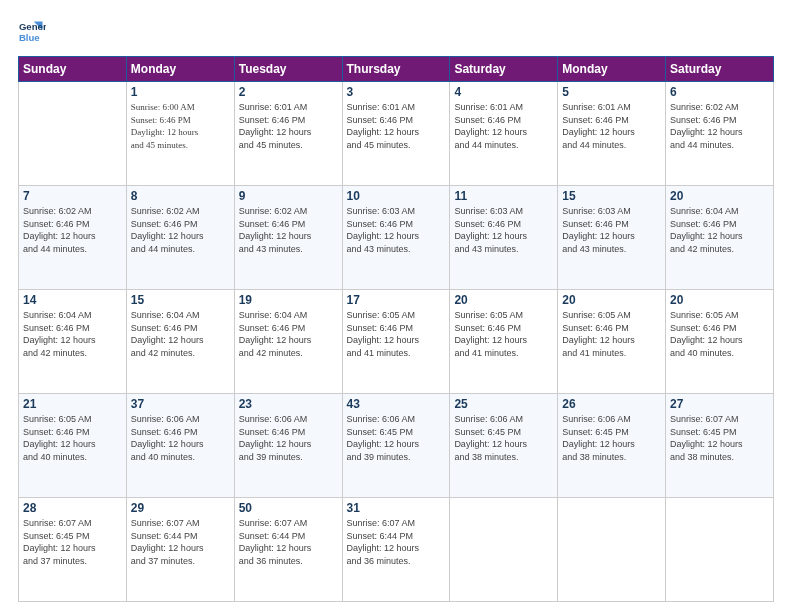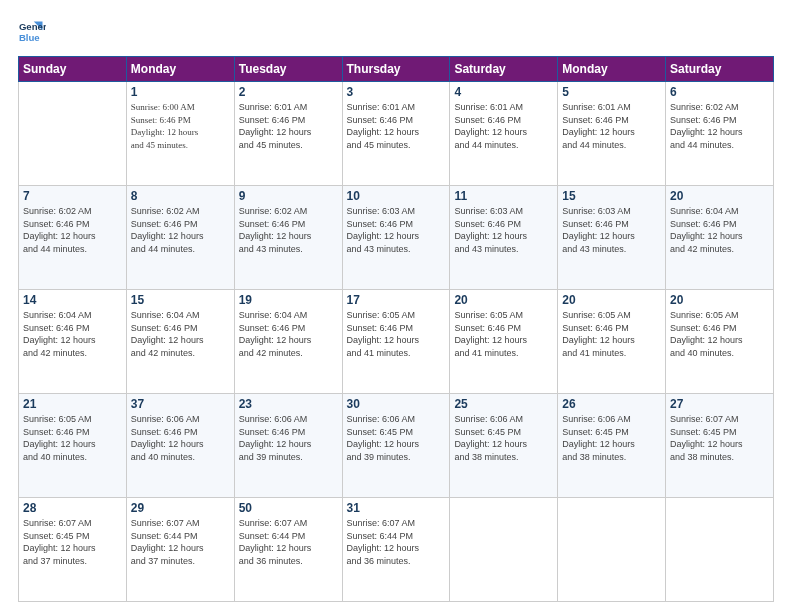--- a/index.html
+++ b/index.html
@@ -290,21 +290,21 @@
 and 40 minutes.</div>
           </td>
           <td>
             <span class="day-number">23</span>
             <div class="day-info" style="white-space: pre-line;">Sunrise: 6:06 AM
 Sunset: 6:46 PM
 Daylight: 12 hours
 and 39 minutes.</div>
           </td>
           <td>
-            <span class="day-number">30</span>
+            <span class="day-number">43</span>
             <div class="day-info" style="white-space: pre-line;">Sunrise: 6:06 AM
 Sunset: 6:45 PM
 Daylight: 12 hours
 and 39 minutes.</div>
           </td>
           <td>
             <span class="day-number">25</span>
             <div class="day-info" style="white-space: pre-line;">Sunrise: 6:06 AM
 Sunset: 6:45 PM
 Daylight: 12 hours

